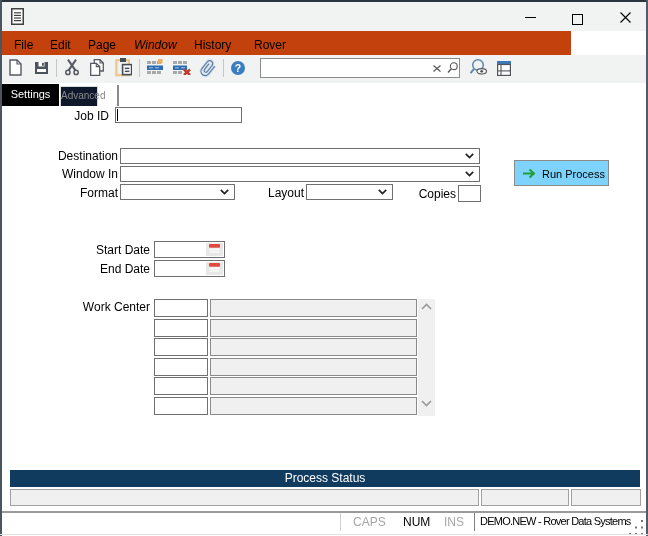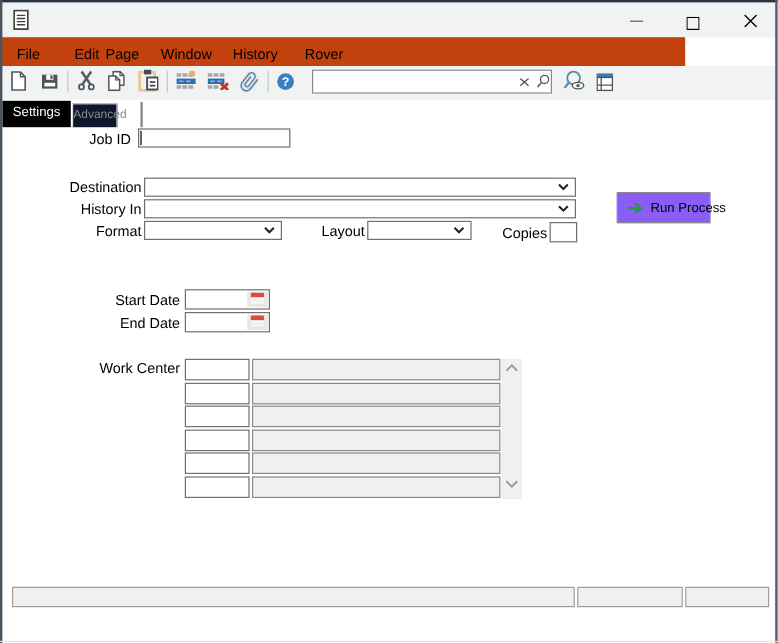--- a/index.html
+++ b/index.html
@@ -59,23 +59,23 @@
     <svg class="abs" style="left:571px; top:12px;" width="11" height="11">
         <rect x="0.5" y="0.5" width="10" height="10" fill="none" stroke="#000"></rect>
       </svg>
     <svg class="abs" style="left:619px; top:10px;" width="11" height="11">
         <path d="M0.5 0.5 L10.5 10.5 M10.5 0.5 L0.5 10.5" stroke="#000" stroke-width="1.1" fill="none"></path>
       </svg>
   </div>
 
   <div id="menubar">
     <div class="menuitem" style="left:13px;">File</div>
-    <div class="menuitem" style="left:61px;text-align:right;">Edit</div>
+    <div class="menuitem" style="left:49px;text-align:right;">Edit</div>
     <div class="menuitem" style="left:87px;">Page</div>
-    <div class="menuitem" style="left:133px;">Window</div>
+    <div class="menuitem" style="left:133px;font-style:italic;">Window</div>
     <div class="menuitem" style="left:193px;">History</div>
     <div class="menuitem" style="left:253px;">Rover</div>
   </div>
 
   <div id="toolbar">
 
     <svg class="abs" style="left:8px;top:4px;" width="13" height="17" viewBox="0 0 13 17">
       <path d="M1 1 H8 L12 5 V16 H1 Z" fill="#fff" stroke="#555a61" stroke-width="1.4"></path>
       <path d="M8 1 V5 H12" fill="none" stroke="#555a61" stroke-width="1.2"></path>
     </svg>
@@ -186,42 +186,42 @@
   <div class="inp" style="left:115px; top:107px; width:127px; height:16px;"></div>
   <div class="abs" style="left:117px; top:109px; width:1px; height:12px; background:#000;"></div>
 
 
   <div class="lbl" style="left:40px; top:149px; width:78px;">Destination</div>
   <div class="combo" style="left:120px; top:148px; width:360px; height:16px;">
     <svg width="9" height="6" viewBox="0 0 9 6">
         <path d="M0.8 0.8 L4.5 4.5 L8.2 0.8" fill="none" stroke="#222" stroke-width="1.7"></path>
       </svg>
   </div>
-  <div class="lbl" style="left:40px; top:167px; width:78px;">History In</div>
+  <div class="lbl" style="left:40px; top:167px; width:78px;">Window In</div>
   <div class="combo" style="left:120px; top:166px; width:360px; height:16px;">
     <svg width="9" height="6" viewBox="0 0 9 6">
         <path d="M0.8 0.8 L4.5 4.5 L8.2 0.8" fill="none" stroke="#222" stroke-width="1.7"></path>
       </svg>
   </div>
   <div class="lbl" style="left:40px; top:186px; width:78px;">Format</div>
   <div class="combo" style="left:120px; top:184px; width:115px; height:16px;">
     <svg width="9" height="6" viewBox="0 0 9 6">
         <path d="M0.8 0.8 L4.5 4.5 L8.2 0.8" fill="none" stroke="#222" stroke-width="1.7"></path>
       </svg>
   </div>
   <div class="lbl" style="left:240px; top:186px; width:64px;">Layout</div>
   <div class="combo" style="left:306px; top:184px; width:87px; height:16px;">
     <svg width="9" height="6" viewBox="0 0 9 6">
         <path d="M0.8 0.8 L4.5 4.5 L8.2 0.8" fill="none" stroke="#222" stroke-width="1.7"></path>
       </svg>
   </div>
   <div class="lbl" style="left:400px; top:187px; width:56px;">Copies</div>
   <div class="inp" style="left:458px; top:185px; width:23px; height:17px;"></div>
 
-  <div class="abs" style="left:514px; top:160px; width:78px; height:26px; background:#8b5cf6; border:1px solid #8a8a8a; white-space:nowrap;">
+  <div class="abs" style="left:514px; top:160px; width:95px; height:26px; background:#7dd3fc; border:1px solid #8a8a8a; white-space:nowrap;">
     <svg class="abs" style="left:8px; top:7px;" width="14" height="11" viewBox="0 0 14 11">
       <path d="M0 5.5 H10 M6.5 1.5 L11 5.5 L6.5 9.5" fill="none" stroke="#1e9e38" stroke-width="2"></path>
     </svg>
     <div class="abs" style="left:27px; top:7px; font-size:11px; white-space:nowrap;">Run Process</div>
   </div>
 
 
   <div class="lbl" style="left:60px; top:243px; width:90px;">Start Date</div>
   <div class="inp" style="left:154px; top:241px; width:71px; height:17px;">
     <div class="abs" style="right:1px; top:1px; width:17px; height:13px; background:#e8e8e8;">
@@ -261,17 +261,36 @@
     </div>
   <div class="abs" style="left:418px; top:299px; width:17px; height:117px; background:#f0f0f0;">
     <svg class="abs" style="left:3px; top:4px;" width="11" height="7" viewBox="0 0 11 7">
         <path d="M1 6 L5.5 1.5 L10 6" fill="none" stroke="#9a9a9a" stroke-width="1.6"></path>
       </svg>
     <svg class="abs" style="left:3px; bottom:9px;" width="11" height="7" viewBox="0 0 11 7">
         <path d="M1 1 L5.5 5.5 L10 1" fill="none" stroke="#9a9a9a" stroke-width="1.6"></path>
       </svg>
   </div>
 
+  <div class="hdrbar" style="top:470px;">Process Status</div>
   <div class="gray" style="left:10px; top:489px; width:469px; height:17px;"></div>
   <div class="gray" style="left:481px; top:489px; width:88px; height:17px;"></div>
   <div class="gray" style="left:571px; top:489px; width:70px; height:17px;"></div>
 
+  <div id="statusbar">
+    <div class="abs" style="left:339px; top:0px; width:1px; height:18px; background:#d0d0d0;"></div>
+    <div class="abs" style="left:352px; top:2px; color:#a6a6a6;">CAPS</div>
+    <div class="abs" style="left:402px; top:2px; color:#000;">NUM</div>
+    <div class="abs" style="left:443px; top:2px; color:#a6a6a6;">INS</div>
+    <div class="abs" style="left:473px; top:0px; width:1px; height:18px; background:#808080;"></div>
+    <div class="abs" style="left:479px; top:2px; white-space:nowrap; font-size:11px; letter-spacing:-0.75px;">DEMO.NEW - Rover Data Systems</div>
+    <svg class="abs" style="left:627px; top:6px;" width="17" height="17" viewBox="0 0 17 17">
+      <g fill="#757575">
+          <rect x="13" y="1" width="2" height="2"></rect>
+          <rect x="7" y="7.5" width="2" height="2"></rect>
+          <rect x="13" y="7.5" width="2" height="2"></rect>
+          <rect x="1" y="14" width="2" height="2"></rect>
+          <rect x="7" y="14" width="2" height="2"></rect>
+          <rect x="13" y="14" width="2" height="2"></rect>
+        </g>
+    </svg>
+  </div>
 </div>
 
 </body></html>

